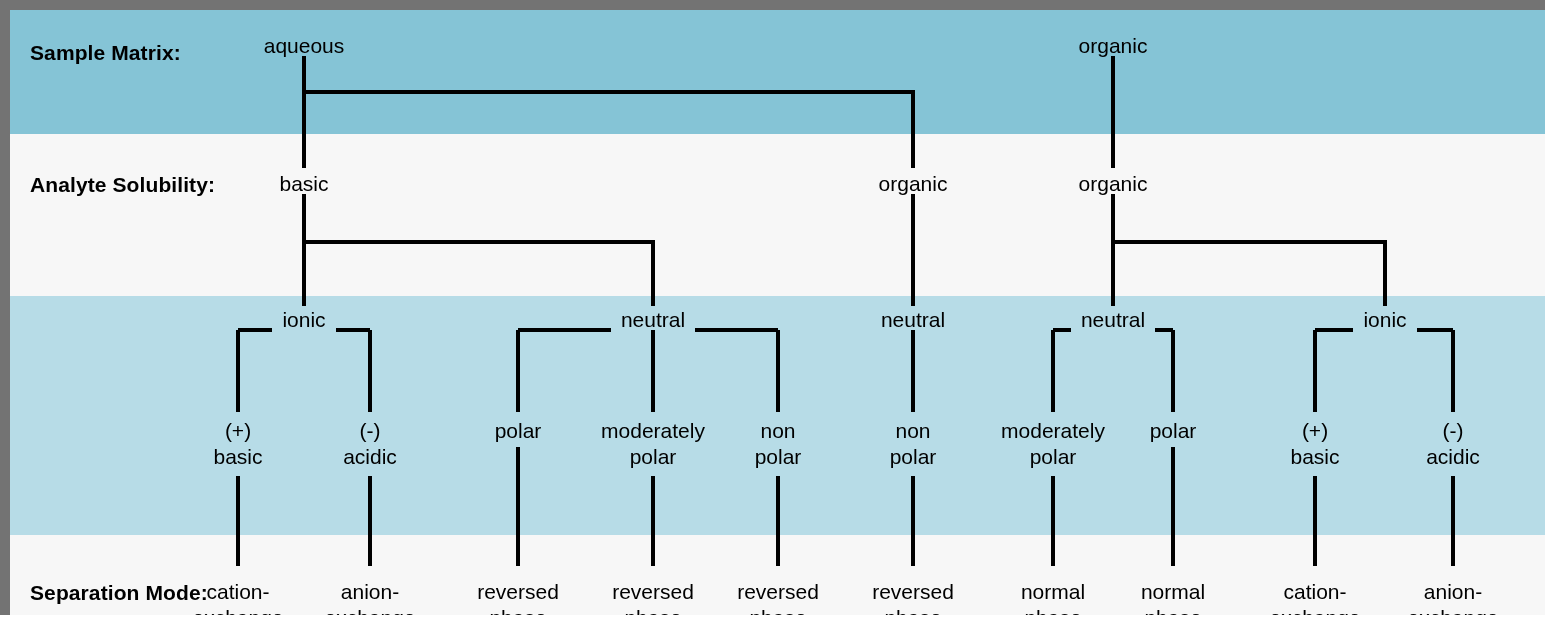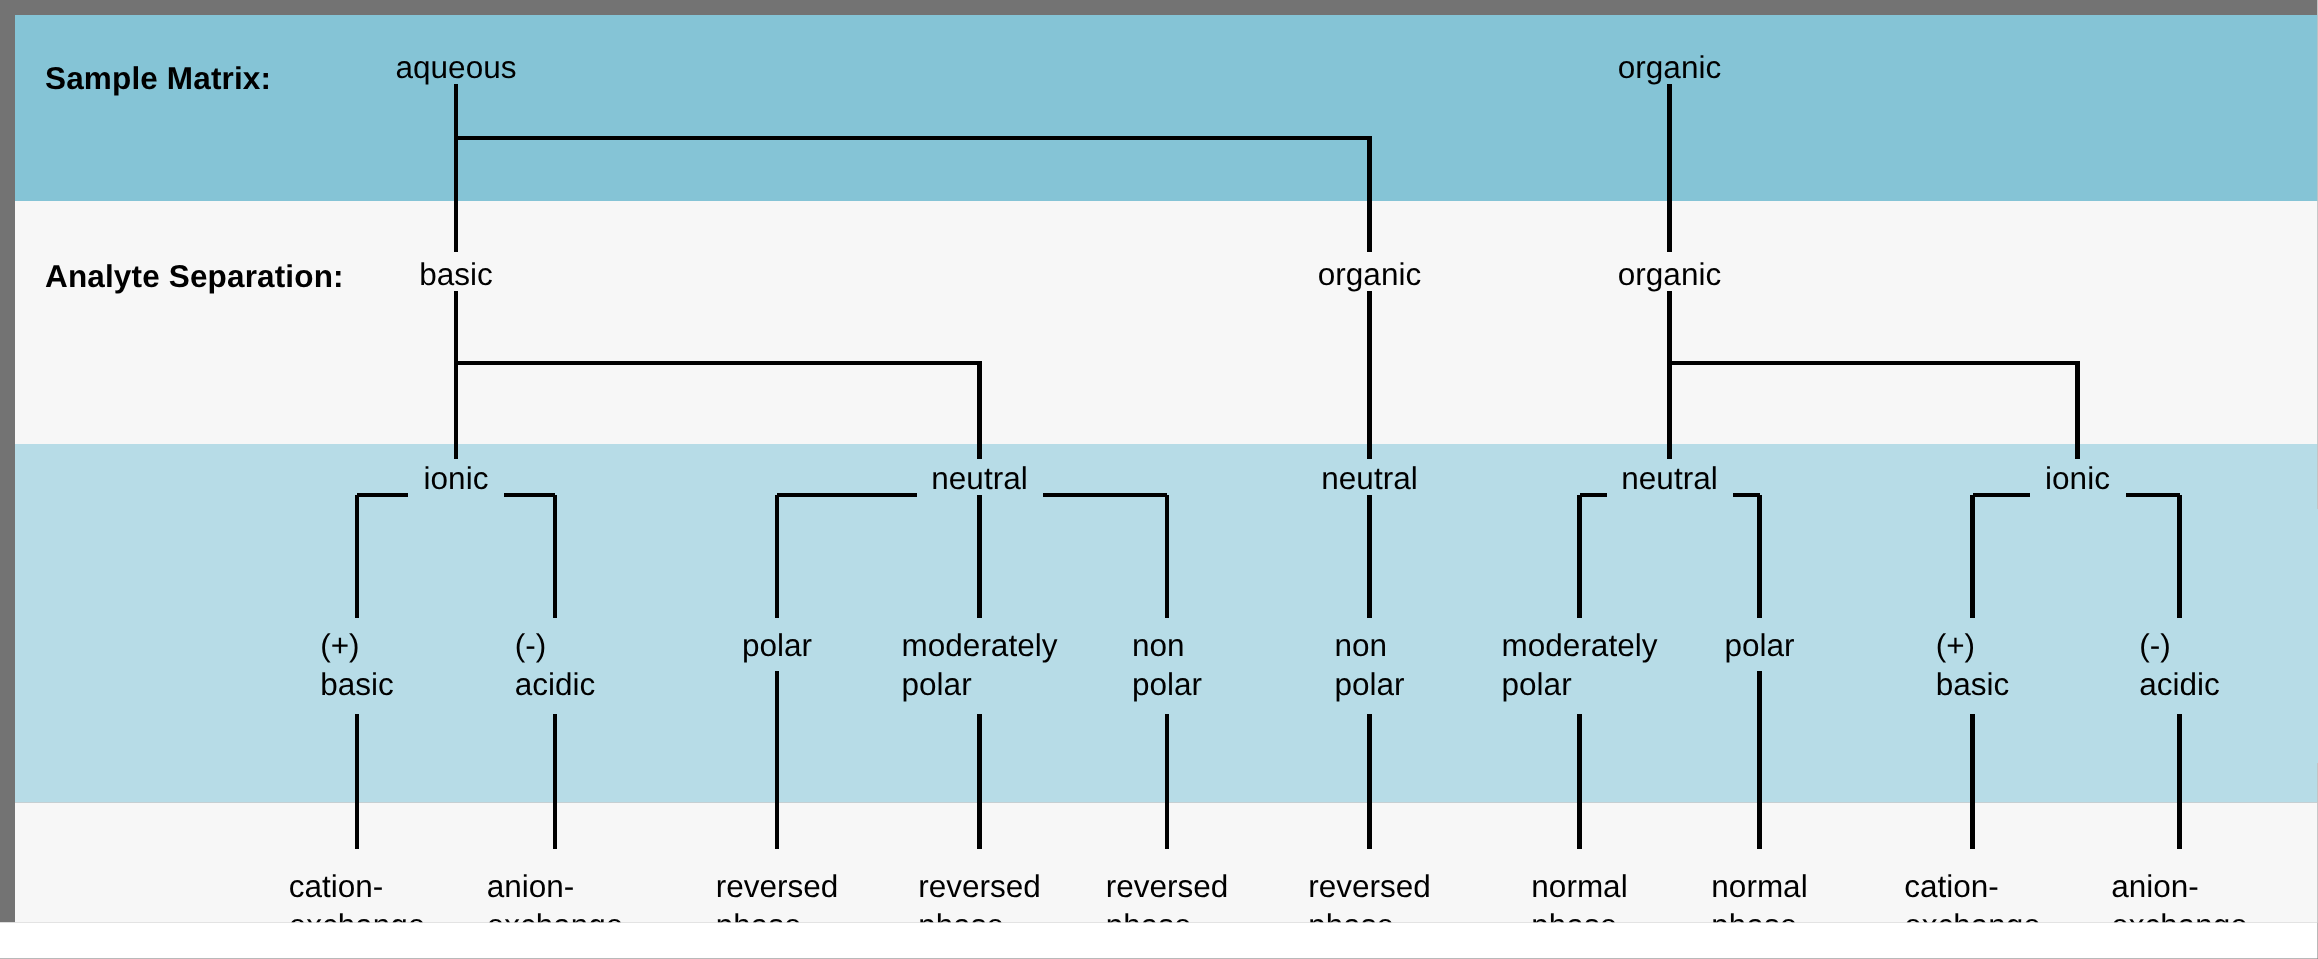--- a/index.html
+++ b/index.html
@@ -5,36 +5,38 @@
   html,body{margin:0;padding:0;background:#ffffff;}
   body{font-family:"Liberation Sans", sans-serif;}
   #stage{position:relative;width:1545px;height:615px;background:#737373;overflow:hidden;}
   .band{position:absolute;left:10px;width:1535px;}
   .band-1{top:10px;height:124px;background:#85c4d6;}
   .band-2{top:134px;height:162px;background:#f7f7f7;}
   .band-3{top:296px;height:239px;background:#b7dce7;}
   .band-4{top:535px;height:104px;background:#f7f7f7;}
   .row-label{position:absolute;left:30px;font-weight:bold;font-size:21px;color:#000;line-height:26px;letter-spacing:.1px;}
   svg#wires{position:absolute;left:0;top:0;width:1545px;height:639px;pointer-events:none;}
-  .node{position:absolute;transform:translateX(-50%);text-align:left;font-size:21px;color:#000;line-height:26px;white-space:pre-line;}
+  .node{position:absolute;transform:translateX(-50%);text-align:center;font-size:21px;color:#000;line-height:26px;white-space:pre-line;}
 </style>
 </head>
 <body>
 
 <div id="stage">
 
   <div class="band band-1"></div>
   <div class="band band-2"></div>
   <div class="band band-3"></div>
   <div class="band band-4"></div>
 
   <div class="row-label" style="top:40px;">Sample
 Matrix:</div>
   <div class="row-label" style="top:172px;">Analyte
-Separation:</div>
+Solubility:</div>
+  <div class="row-label" style="top:580px;">Separation
+Mode:</div>
 
   <svg id="wires" viewBox="0 0 1545 639">
     <g stroke="#000000" stroke-width="3.2" fill="none" shape-rendering="crispEdges">
 
       <path d="M304,56 L304,92 L913,92 L913,168"></path>
       <path d="M304,92 L304,168"></path>
 
       <path d="M1113,56 L1113,168"></path>
 
       <path d="M304,194 L304,242 L653,242 L653,306"></path>

